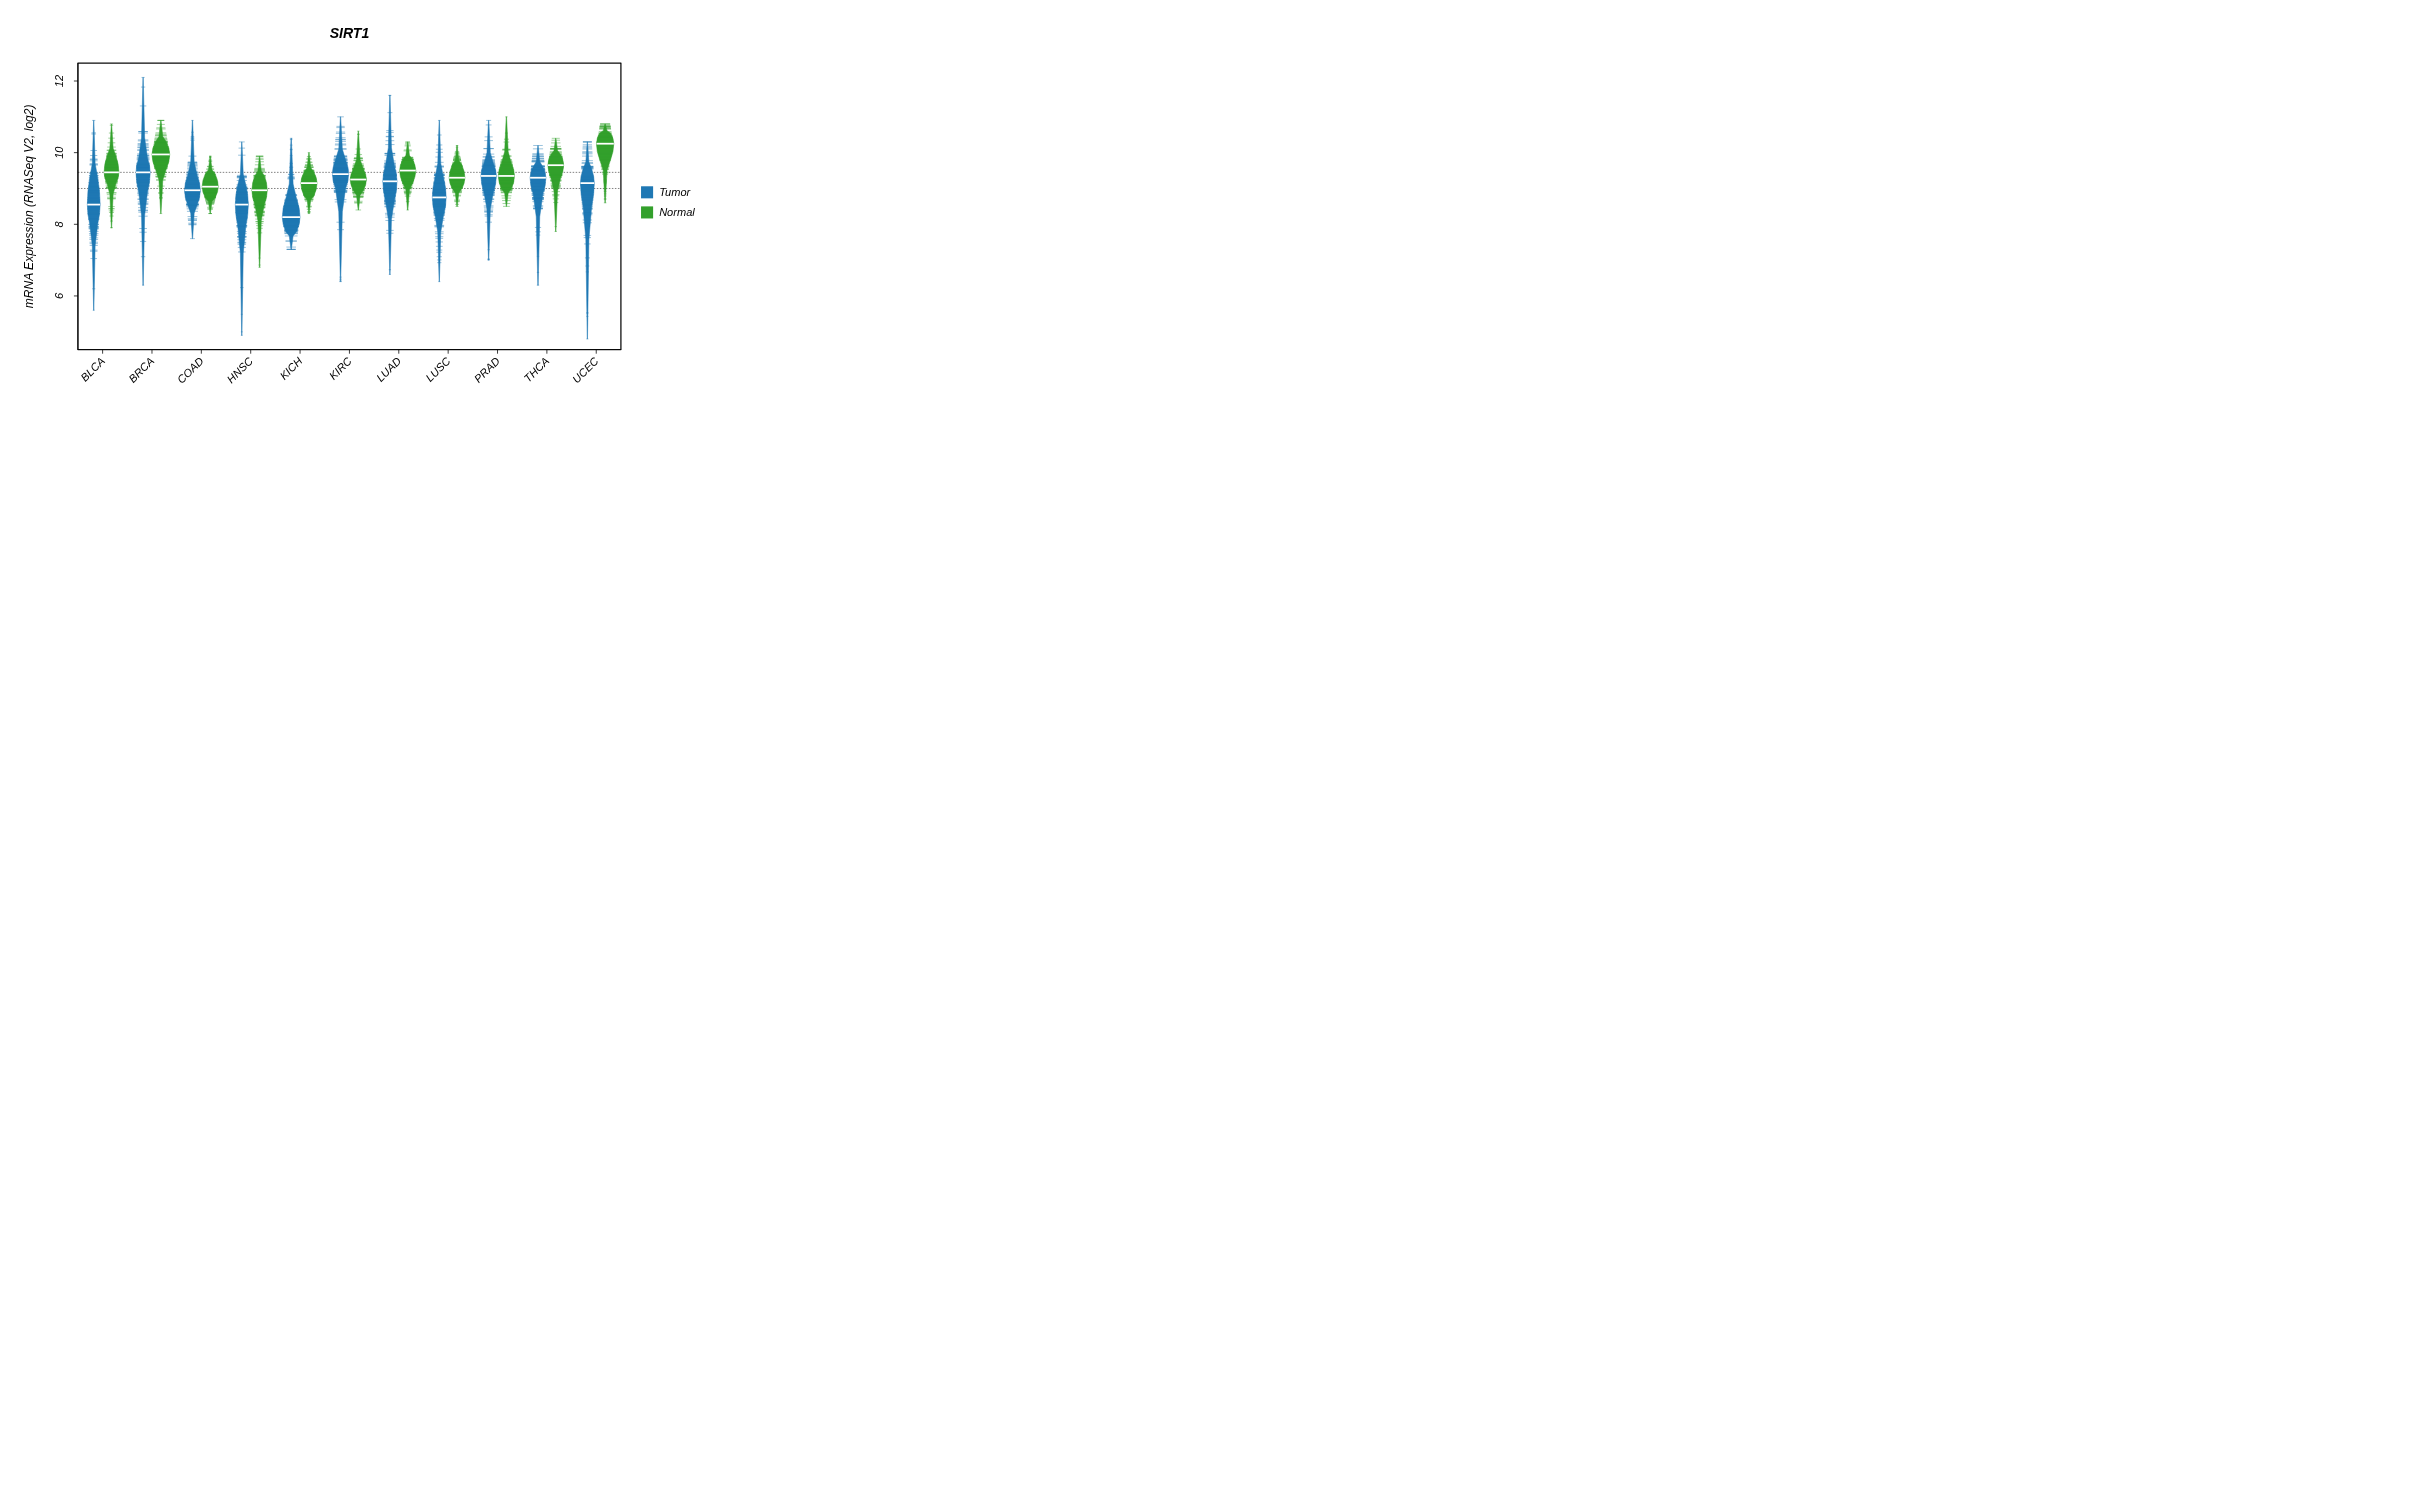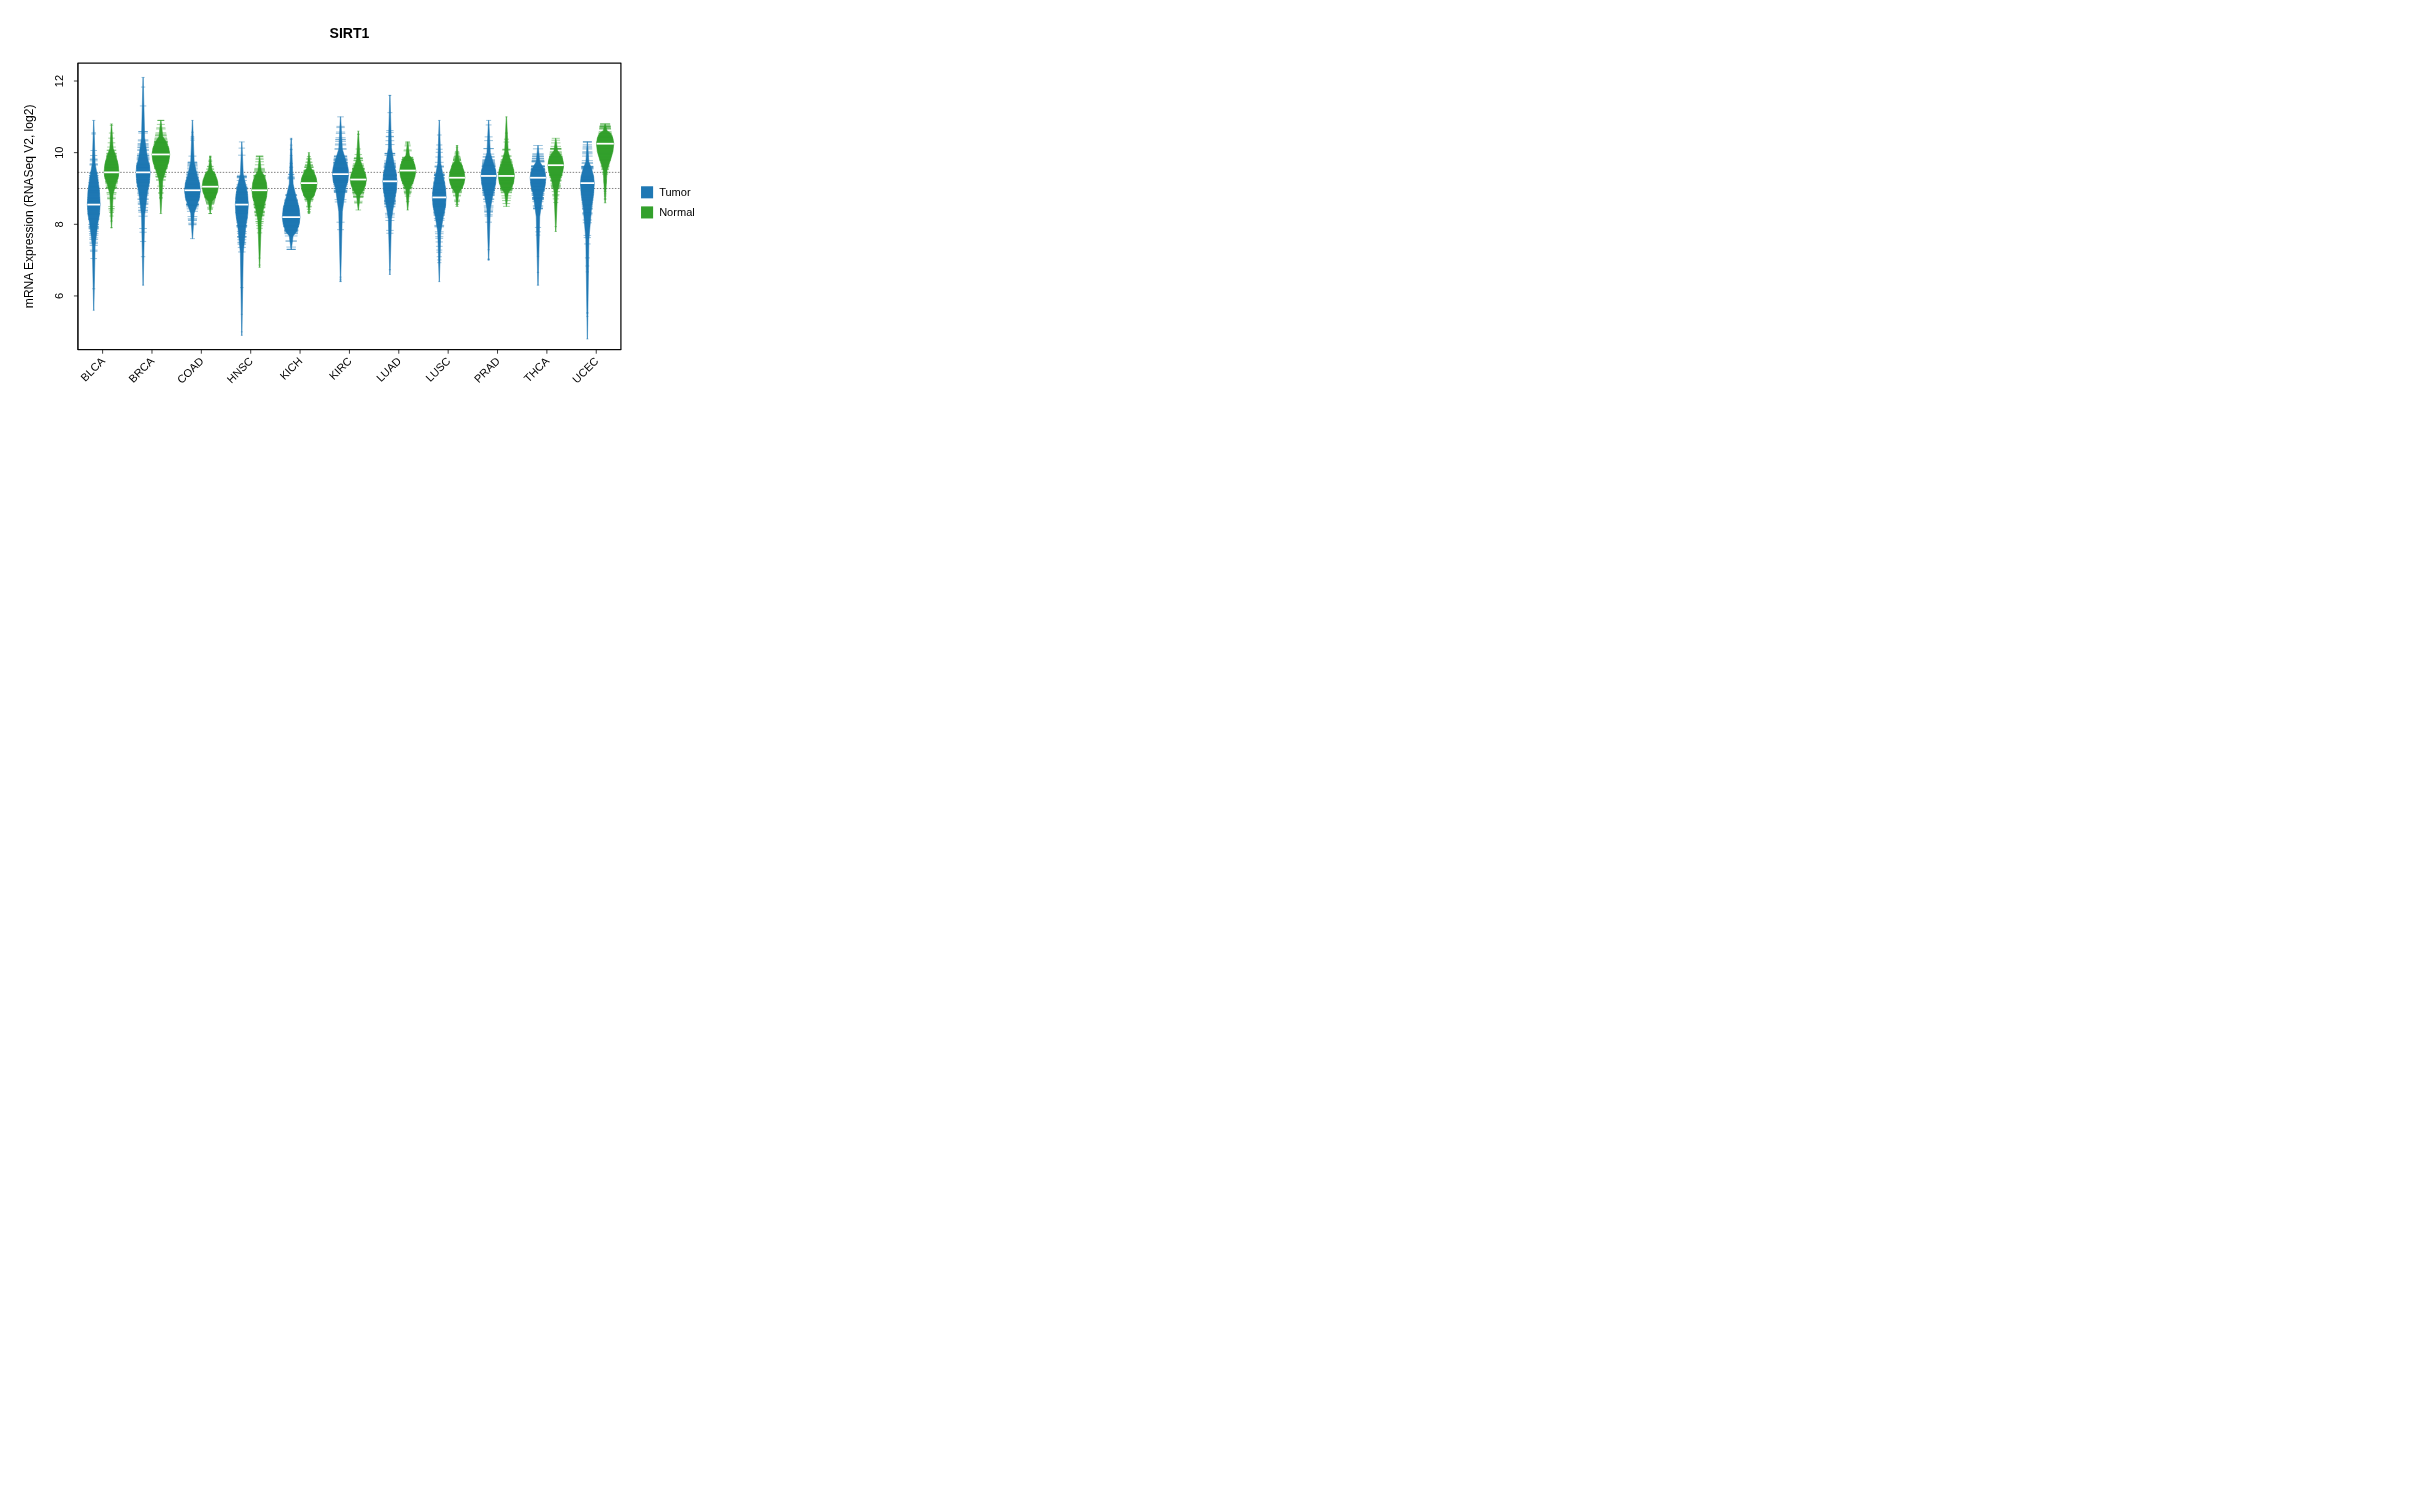--- a/index.html
+++ b/index.html
@@ -5,20 +5,21 @@
   html, body {
     margin: 0;
     padding: 0;
     background: #ffffff;
     font-family: Arial, Helvetica, sans-serif;
   }
   .wrap {
     position: relative;
     width: 724px;
     height: 453px;
+    font-style: italic;
   }
   svg { display: block; }
   .title {
     font-size: 28px;
     font-weight: bold;
     text-anchor: middle;
   }
   .axis-label {
     font-size: 24px;
   }

